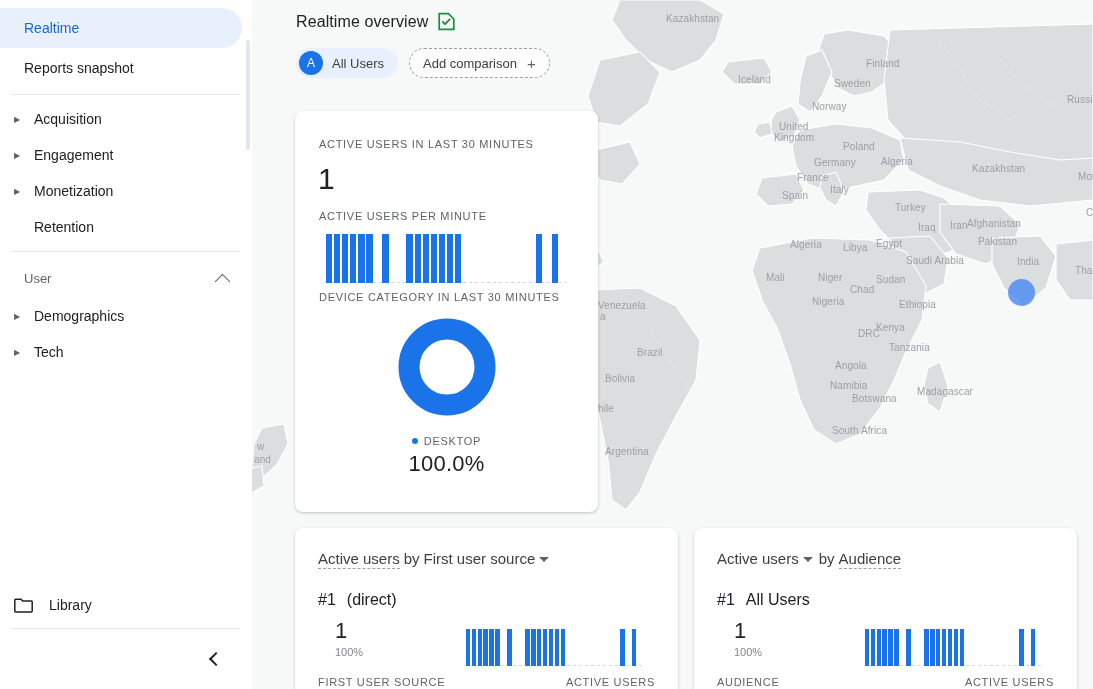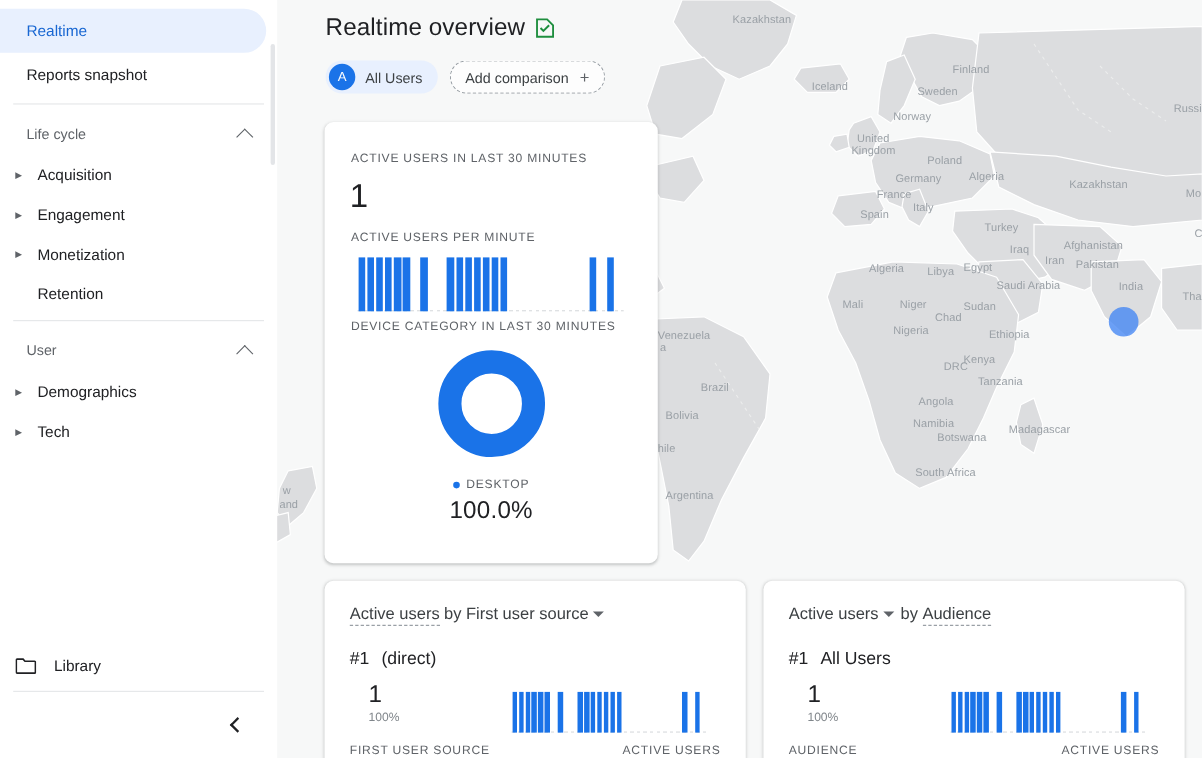--- a/index.html
+++ b/index.html
@@ -98,21 +98,21 @@
   }
   .sb-track {
     position: absolute; right: 2px; top: 40px; width: 4px; height: 110px;
     background: #dadce0; border-radius: 3px; opacity: .75;
   }
 
   
   .header { position: absolute; left: 296px; top: 12px; z-index: 10; }
   .page-title-row { display: flex; align-items: center; }
   .page-title {
-    font-size: 22px; color: #202124; font-weight: 400; letter-spacing: .1px;
+    font-size: 16px; color: #202124; font-weight: 400; letter-spacing: .1px;
   }
   .doc-check { margin-left: 9px; display: inline-flex; }
   .chips-row { display: flex; align-items: center; margin-top: 17px; }
   .chip-allusers {
     display: flex; align-items: center; height: 30px;
     background: #e8f0fe; border-radius: 15px; padding-right: 14px; padding-left: 3px;
     cursor: pointer;
   }
   .chip-avatar {
     width: 24px; height: 24px; border-radius: 50%;
@@ -245,21 +245,21 @@
         <div class="map-label" style="left: 814px; top: 157px;">Germany</div>
         <div class="map-label" style="left: 881px; top: 156px;">Algeria</div>
         <div class="map-label" style="left: 797px; top: 172px;">France</div>
         <div class="map-label" style="left: 830px; top: 184px;">Italy</div>
         <div class="map-label" style="left: 782px; top: 190px;">Spain</div>
         <div class="map-label" style="left: 1067px; top: 94px;">Russia</div>
         <div class="map-label" style="left: 972px; top: 163px;">Kazakhstan</div>
         <div class="map-label" style="left: 1078px; top: 171px;">Mor</div>
         <div class="map-label" style="left: 895px; top: 202px;">Turkey</div>
         <div class="map-label" style="left: 918px; top: 222px;">Iraq</div>
-        <div class="map-label" style="left: 950px; top: 232px;">Iran</div>
+        <div class="map-label" style="left: 950px; top: 220px;">Iran</div>
         <div class="map-label" style="left: 967px; top: 218px;">Afghanistan</div>
         <div class="map-label" style="left: 978px; top: 236px;">Pakistan</div>
         <div class="map-label" style="left: 1086px; top: 207px;">C</div>
         <div class="map-label" style="left: 790px; top: 239px;">Algeria</div>
         <div class="map-label" style="left: 843px; top: 242px;">Libya</div>
         <div class="map-label" style="left: 876px; top: 238px;">Egypt</div>
         <div class="map-label" style="left: 906px; top: 255px;">Saudi Arabia</div>
         <div class="map-label" style="left: 1017px; top: 256px;">India</div>
         <div class="map-label" style="left: 1075px; top: 265px;">Thail</div>
         <div class="map-label" style="left: 766px; top: 272px;">Mali</div>
@@ -297,24 +297,20 @@
       <div class="sb-item active">
         <span class="sb-label">Realtime</span>
       </div>
 
       <div class="sb-item top">
         <span class="sb-label">Reports snapshot</span>
       </div>
 
       <div class="sb-divider"></div>
 
-      <div class="sb-section">
-        <span>Life cycle</span>
-        <span class="chev-up"></span>
-      </div>
 
       <div class="sb-sub">
         <span class="tri">▶</span>
         <span class="sub-label">Acquisition</span>
       </div>
       <div class="sb-sub">
         <span class="tri">▶</span>
         <span class="sub-label">Engagement</span>
       </div>
       <div class="sb-sub">

